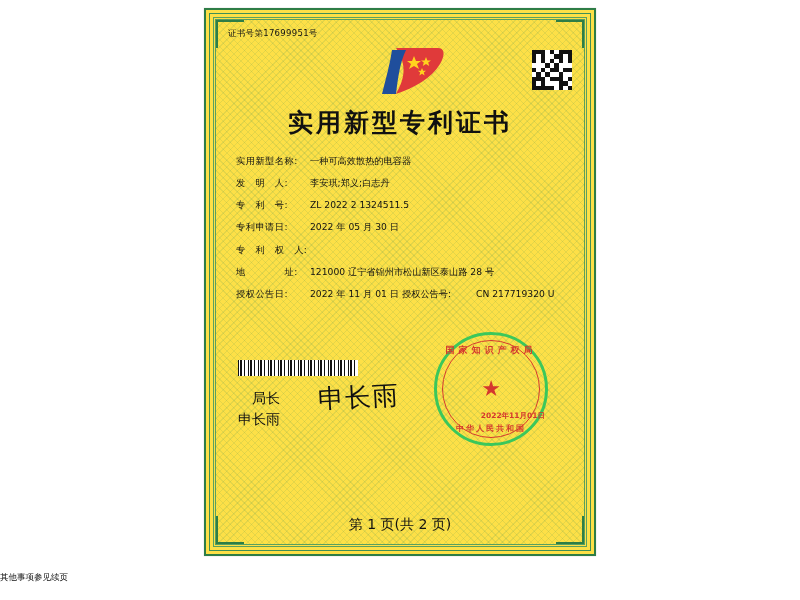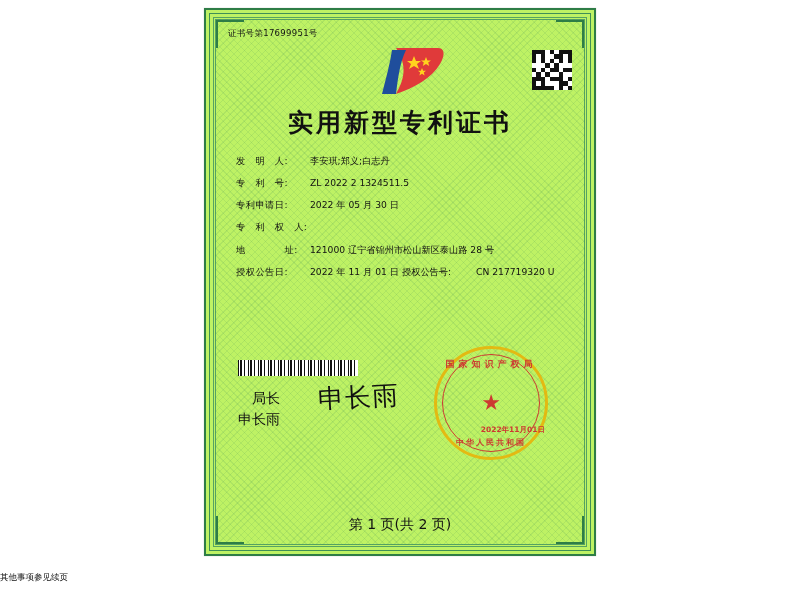--- a/index.html
+++ b/index.html
@@ -12,21 +12,21 @@
   .page{
     position:relative;
     width:800px;height:600px;
     background:#ffffff;
   }
   
   .sheet{
     position:absolute;
     left:204px;top:8px;
     width:392px;height:548px;
-    background:#bef264;
+    background:#fde047;
     box-shadow:0 0 1px rgba(0,0,0,.25);
   }
   
   .border-outer{
     position:absolute;inset:0;
     border:2px solid #2e7d46;
   }
   .border-mid{
     position:absolute;inset:5px;
     border:1px solid #3f8f57;
@@ -127,24 +127,24 @@
   }
   .sign-script{
     position:absolute;left:92px;top:352px;
     font-family:"DejaVu Serif","Liberation Serif",serif;
     font-size:26px;color:#111;
     letter-spacing:1px;
     transform:rotate(-3deg);
   }
   
   .seal{
-    position:absolute;right:26px;top:318px;
+    position:absolute;right:26px;top:304px;
     width:108px;height:108px;
     border-radius:50%;
-    border:3px solid #eab308;
+    border:3px solid #22c55e;
     color:#d0212b;
     opacity:.88;
   }
   .seal .ring{
     position:absolute;inset:5px;border-radius:50%;
     border:1px solid #d0212b;
   }
   .seal .star{
     position:absolute;left:50%;top:50%;transform:translate(-50%,-50%);
     font-size:22px;color:#d0212b;line-height:1;
@@ -280,20 +280,24 @@
             <polygon points="74,13 75.4,16.4 79,16.4 76.2,18.6 77.2,22 74,20 70.8,22 71.8,18.6 69,16.4 72.6,16.4"></polygon>
             <polygon points="70,24 71.2,26.8 74,26.8 71.8,28.6 72.6,31.4 70,29.7 67.4,31.4 68.2,28.6 66,26.8 68.8,26.8"></polygon>
           </g>
         </svg>
       </div>
 
       <div class="title">实用新型专利证书</div>
 
       <div class="fields">
         <div class="row">
+          <span class="lab">实用新型名称:</span>
+          <span class="val">一种可高效散热的电容器</span>
+        </div>
+        <div class="row">
           <span class="lab">发　明　人:</span>
           <span class="val">李安琪;郑义;白志丹</span>
         </div>
         <div class="row">
           <span class="lab">专　利　号:</span>
           <span class="val">ZL 2022 2 1324511.5</span>
         </div>
         <div class="row">
           <span class="lab">专利申请日:</span>
           <span class="val">2022 年 05 月 30 日</span>

